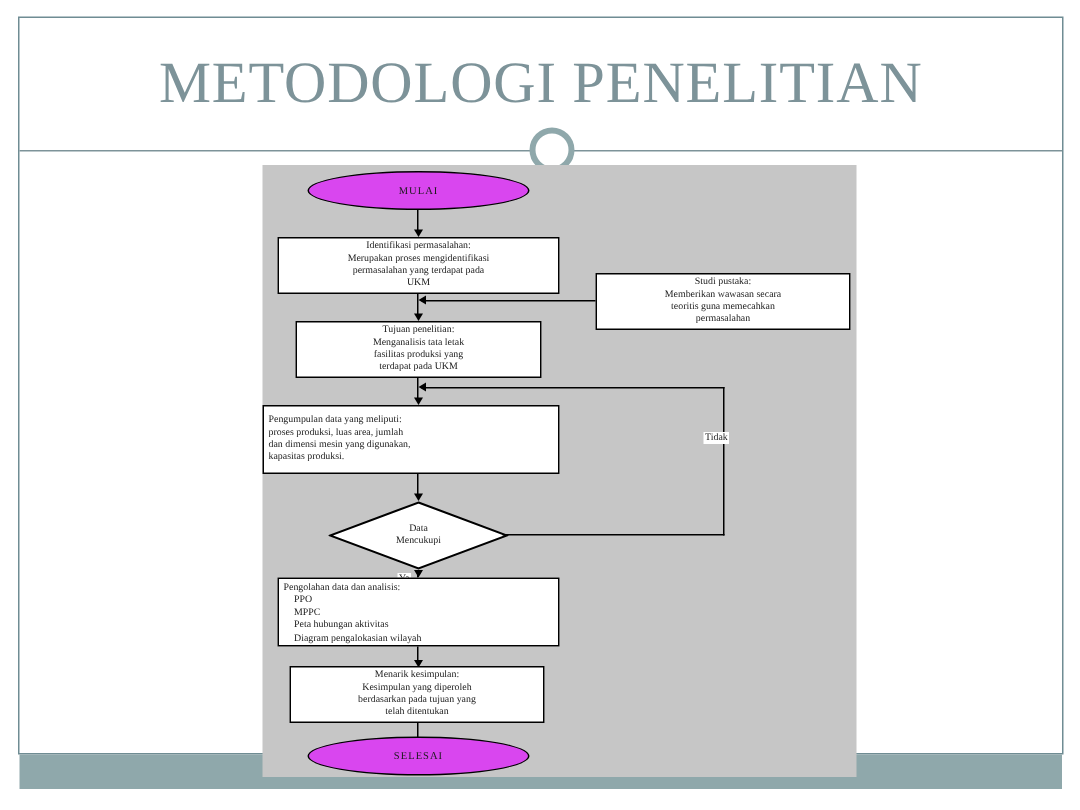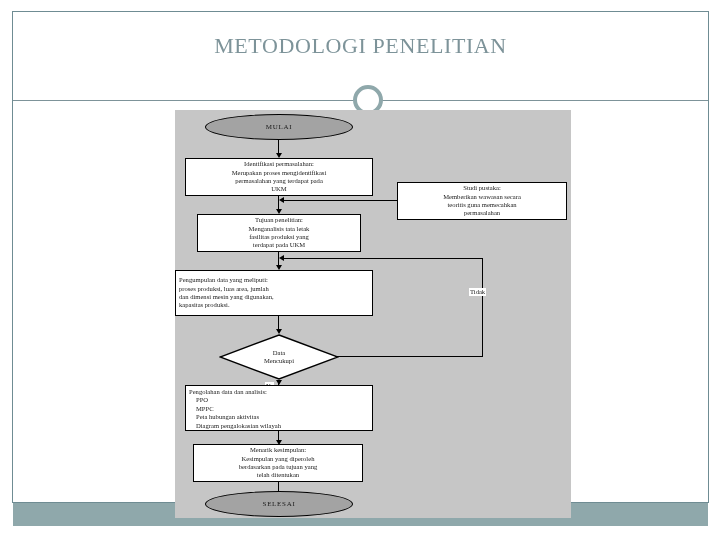--- a/index.html
+++ b/index.html
@@ -29,21 +29,21 @@
   }
 
   
   #title-text {
     position: absolute;
     left: 12px;
     top: 33px;
     width: 697px;
     text-align: center;
     font-family: "Liberation Serif", serif;
-    font-size: 22px;
+    font-size: 39px;
     letter-spacing: 0.6px;
     color: #7d9399;
     white-space: nowrap;
   }
 
   
   #title-divider {
     position: absolute;
     left: 13px;
     top: 100px;
@@ -101,21 +101,21 @@
     flex-direction: column;
     justify-content: center;
     overflow: hidden;
   }
   .fc-box.left-align {
     text-align: left;
     align-items: flex-start;
   }
   
   .fc-oval {
-    background: #a3a3a3;
+    background: #d946ef;
     border: 1px solid #000000;
     border-radius: 50% / 50%;
     color: #1b1b1b;
     font-family: "Liberation Serif", serif;
     font-size: 7px;
     letter-spacing: 0.7px;
     display: flex;
     align-items: center;
     justify-content: center;
   }

